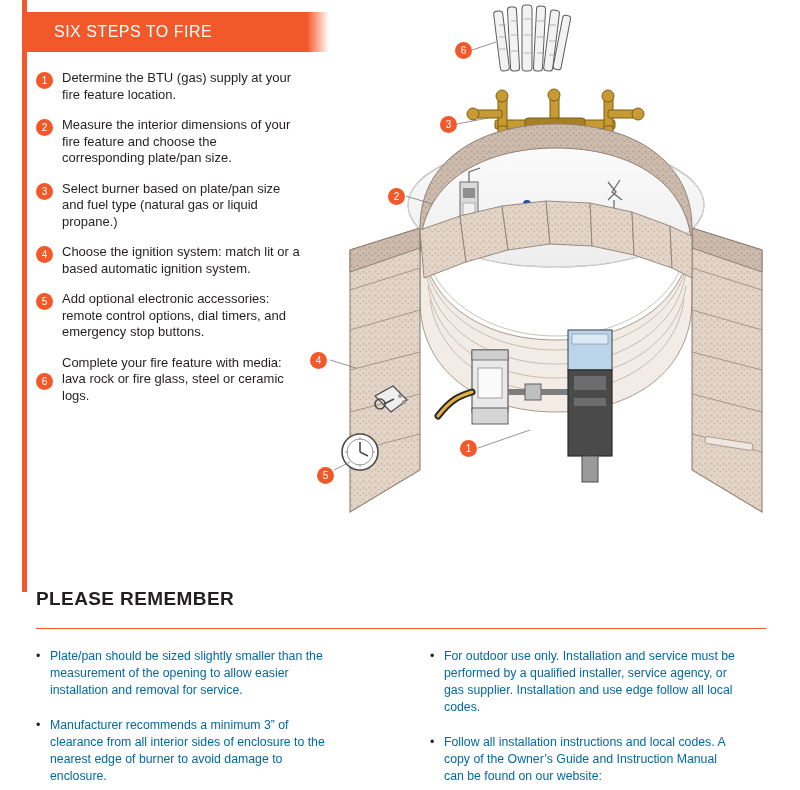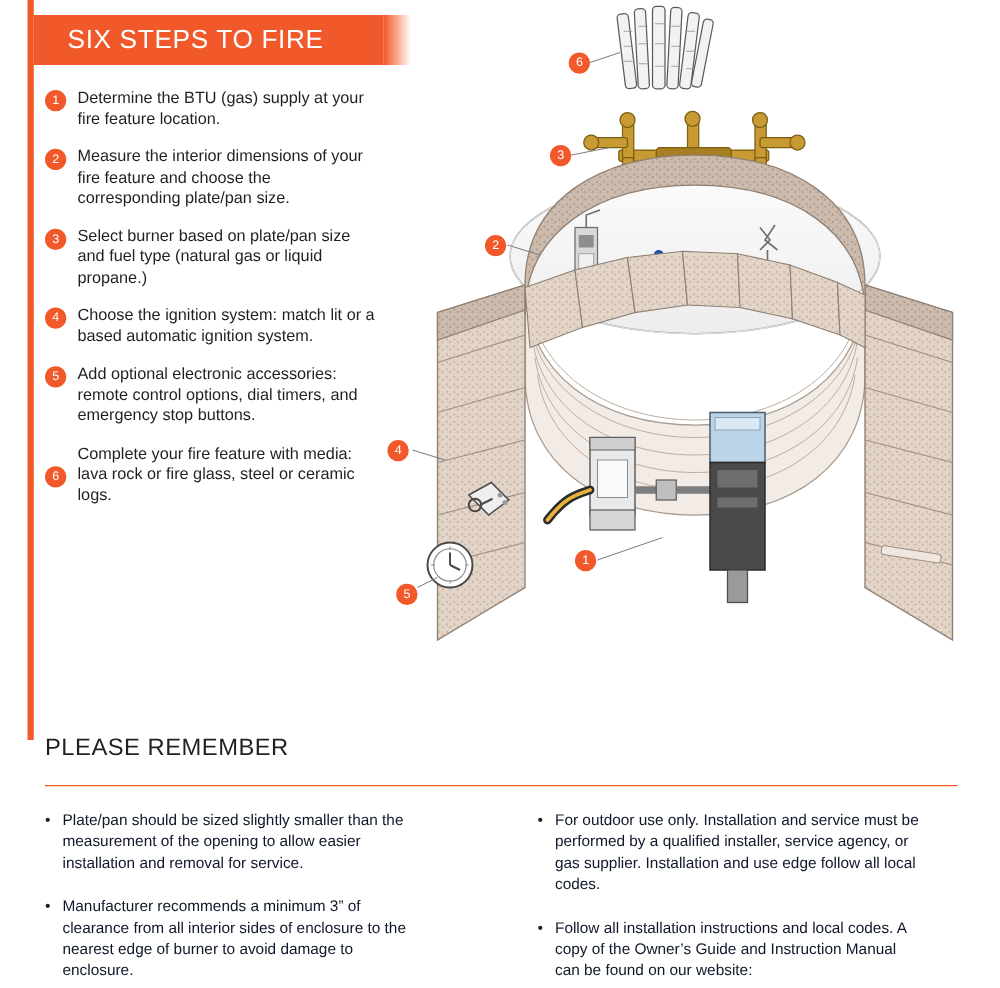--- a/index.html
+++ b/index.html
@@ -35,21 +35,21 @@
     left: 27px;
     top: 12px;
     width: 280px;
     height: 40px;
     background: #f1592a;
     display: flex;
     align-items: center;
   }
   .banner-title {
     color: #ffffff;
-    font-size: 21px;
+    font-size: 16px;
     letter-spacing: 0.5px;
     padding-left: 27px;
     font-weight: 400;
   }
   .banner-fade {
     position: absolute;
     left: 307px;
     top: 12px;
     width: 22px;
     height: 40px;
@@ -90,20 +90,21 @@
   .step.low .step-num { margin-top: 18px; }
 
   
   .remember-title {
     position: absolute;
     left: 36px;
     top: 588px;
     font-size: 19px;
     letter-spacing: 0.4px;
     color: #231f20;
+    font-weight: bold;
   }
   .remember-rule {
     position: absolute;
     left: 36px;
     top: 628px;
     width: 730px;
     height: 1px;
     background: #f1592a;
   }
   .col-left {
@@ -126,21 +127,21 @@
   .bullet-dot {
     flex: 0 0 auto;
     width: 14px;
     font-size: 12.5px;
     line-height: 17px;
     color: #231f20;
   }
   .bullet-text {
     font-size: 12.3px;
     line-height: 17px;
-    color: #0f172a;
+    color: #0369a1;
   }
 
   
   .illus {
     position: absolute;
     left: 320px;
     top: 0px;
     width: 480px;
     height: 570px;
   }

